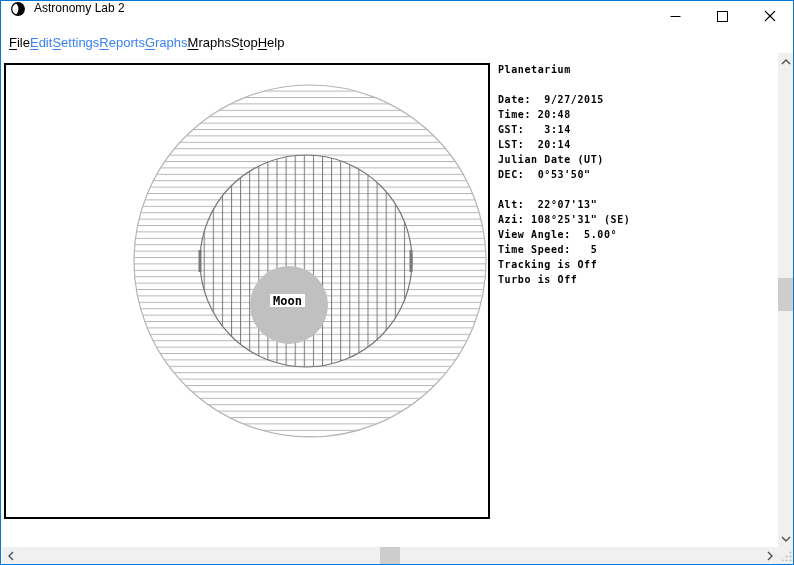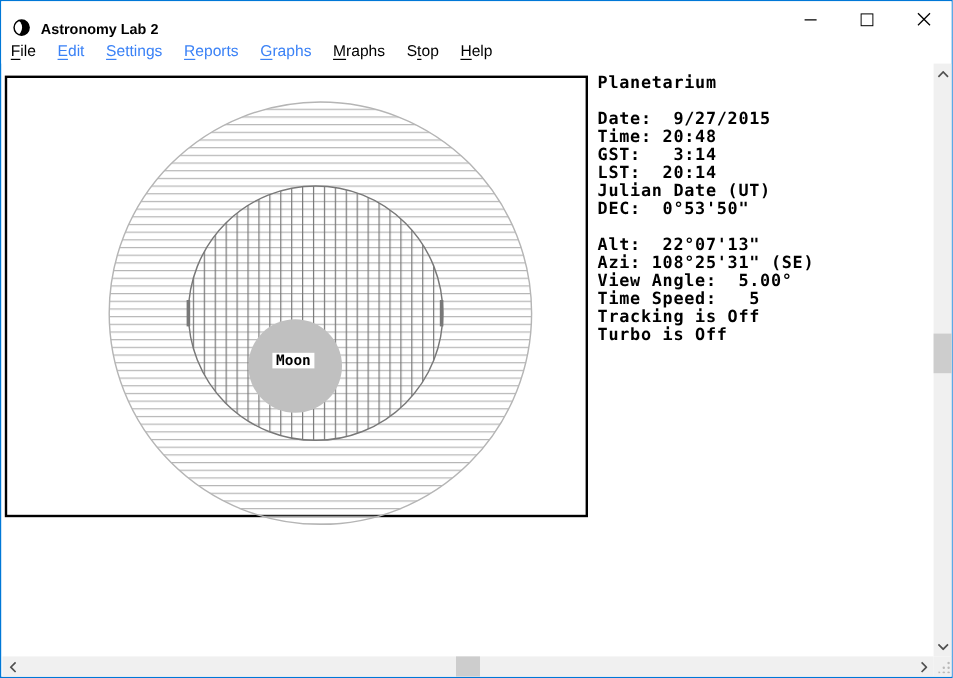--- a/index.html
+++ b/index.html
@@ -3,39 +3,39 @@
 <meta charset="utf-8">
 <style>
   * { margin:0; padding:0; box-sizing:border-box; }
   body { background:#ffffff; font-family:"Liberation Sans", sans-serif; }
   .window {
     position:relative; width:794px; height:565px; background:#fff;
     border:1px solid #0078d7; overflow:hidden;
   }
   
   .titlebar { position:absolute; left:0; top:0; right:0; height:30px;
-    display:flex; align-items:flex-end; background:#fff;font-weight:bold; }
+    display:flex; align-items:flex-start; background:#fff; }
   .title-icon { margin-left:9px; width:16px; height:16px; display:flex; }
   .title-text { margin-left:8px; font-size:12px; color:#000; }
   .win-controls { margin-left:auto; display:flex; height:100%; }
   .win-btn { width:47px; height:100%; display:flex; align-items:center; justify-content:center; }
   
   .menubar { position:absolute; left:0; top:30px; right:0; height:22px;
-    display:flex; align-items:center; font-size:13px; padding-left:8px; column-gap:18px;
+    display:flex; align-items:center; font-size:13px; padding-left:8px; 
     background:#fff; }
   .menu-item { color:#000; white-space:nowrap; }
   .menu-item .key { text-decoration:underline; text-underline-offset:2px; }
   .menu-item.disabled { color:#3b82f6; }
   
-  .sky-panel { position:absolute; left:3px; top:62px; width:486px; height:368px;
-    border:2px solid #000; background:#fff; }
+  .sky-panel { position:absolute; left:3px; top:62px; width:486px; height:456px;
+    border:2px solid #000; background:#fff;padding-left:43px; }
   
   .info-panel { position:absolute; left:497px; top:61px;
     font-family:"DejaVu Sans Mono", monospace; font-weight:bold;
-    font-size:14px; letter-spacing:0.6px; color:#000; }
+    font-size:10px; letter-spacing:0.6px; color:#000; }
   .info-line { height:15px; line-height:15px; white-space:pre; }
   
   .vscroll { position:absolute; left:777px; top:52px; width:16px; height:494px;
     background:#f0f0f0; }
   .vscroll .arrow-top { position:absolute; top:0; left:0; width:16px; height:17px;
     display:flex; align-items:center; justify-content:center; }
   .vscroll .arrow-bottom { position:absolute; bottom:0; left:0; width:16px; height:17px;
     display:flex; align-items:center; justify-content:center; }
   .vscroll .thumb { position:absolute; left:0; top:225px; width:16px; height:33px; background:#cdcdcd; }
   .hscroll { position:absolute; left:1px; top:546px; width:776px; height:17px; background:#f0f0f0; }

